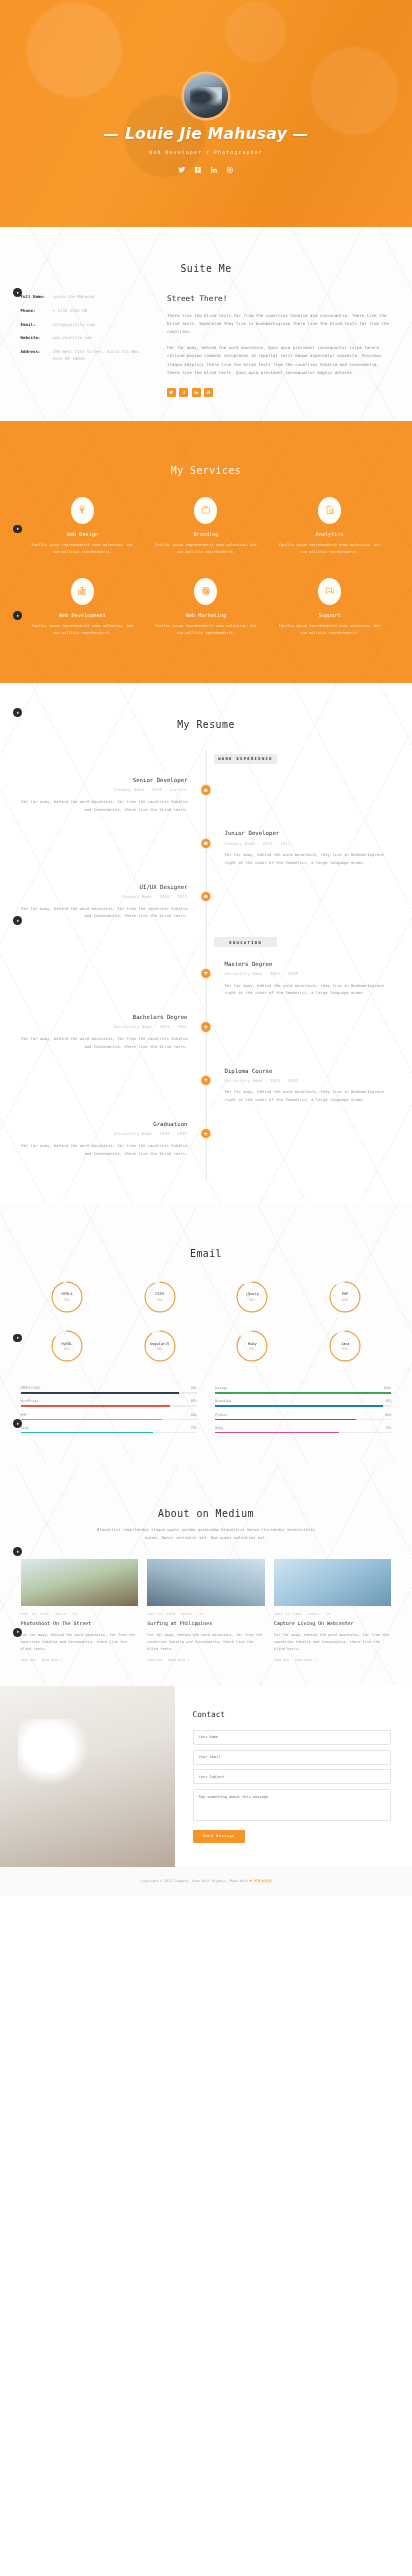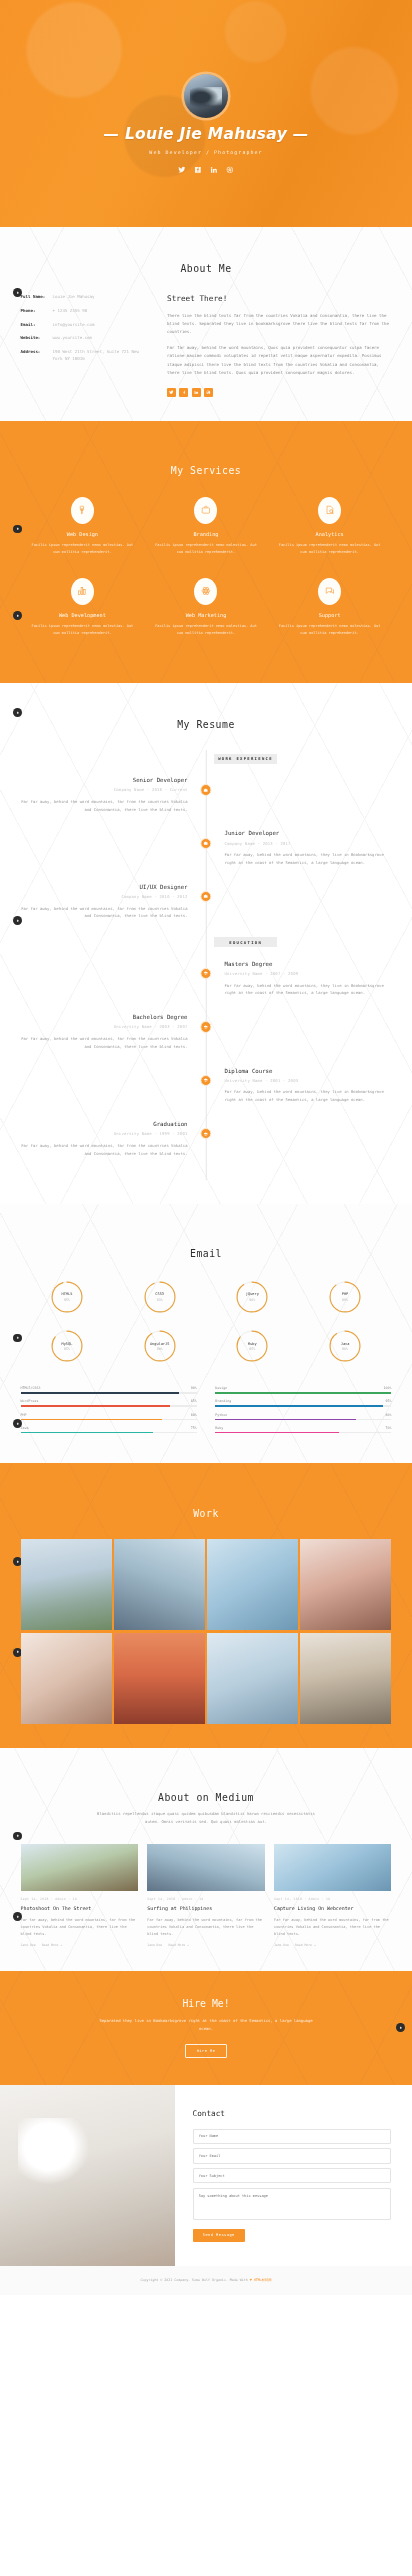--- a/index.html
+++ b/index.html
@@ -254,21 +254,21 @@
     </div>
   </header>
 
   <section class="section light">
     <div class="wm"></div>
     <div class="pip" style="top:34px">
         <svg viewBox="0 0 24 24">
           <path d="M12 4l7 8h-4v8H9v-8H5z"></path>
         </svg>
       </div>
-    <h2 class="sec-title">About Me</h2>
+    <h2 class="sec-title">Suite Me</h2>
     <div class="about-grid">
       <div class="about-info">
         <div class="info-row">
             <span class="info-k">Full Name:</span>
             <span class="info-v">Louie Jie Mahusay</span>
           </div>
         <div class="info-row">
             <span class="info-k">Phone:</span>
             <span class="info-v">+ 1235 2355 98</span>
           </div>
@@ -694,44 +694,20 @@
       <span>70%</span>
     </div>
     <div class="bar-track">
       <div class="bar-fill" style="width:70%;background:#e84393"></div>
     </div>
   </div>
         </div>
     </div>
   </section>
 
-  <section class="section orange">
-    <div class="wm"></div>
-    <div class="pip" style="top:67px">
-        <svg viewBox="0 0 24 24">
-          <path d="M12 4l7 8h-4v8H9v-8H5z"></path>
-        </svg>
-      </div>
-    <div class="pip" style="top:149px">
-        <svg viewBox="0 0 24 24">
-          <path d="M12 4l7 8h-4v8H9v-8H5z"></path>
-        </svg>
-      </div>
-    <h2 class="sec-title on-orange">Work</h2>
-    <div class="work-grid">
-      <a class="work-cell w1"></a>
-      <a class="work-cell w2"></a>
-      <a class="work-cell w3"></a>
-      <a class="work-cell w4"></a>
-      <a class="work-cell w5"></a>
-      <a class="work-cell w6"></a>
-      <a class="work-cell w7"></a>
-      <a class="work-cell w8"></a>
-    </div>
-  </section>
 
   <section class="section light">
     <div class="wm"></div>
     <div class="pip" style="top:57px">
         <svg viewBox="0 0 24 24">
           <path d="M12 4l7 8h-4v8H9v-8H5z"></path>
         </svg>
       </div>
     <div class="pip" style="top:129px">
         <svg viewBox="0 0 24 24">
@@ -767,31 +743,20 @@
         <div class="blog-h">Capture Living On Webcenter</div>
         <div class="blog-p">Far far away, behind the word mountains, far from the countries Vokalia and Consonantia, there live the blind texts.</div>
         <div class="blog-foot">
           <span>Jane Doe</span>
           <span>Read More →</span>
         </div>
       </article>
     </div>
   </section>
 
-  <section class="hire">
-    <div class="wm"></div>
-    <div class="pip" style="top:52px">
-        <svg viewBox="0 0 24 24">
-          <path d="M12 4l7 8h-4v8H9v-8H5z"></path>
-        </svg>
-      </div>
-    <h2>Hire Me!</h2>
-    <p>Separated they live in Bookmarksgrove right at the coast of the Semantics, a large language ocean.</p>
-    <a class="btn-ghost">Hire Me</a>
-  </section>
 
   <section class="contact">
     <div class="contact-img"></div>
     <div class="contact-form">
       <div class="contact-h">Contact</div>
       <input class="fld" placeholder="Your Name" style="">
       <input class="fld" placeholder="Your Email" style="">
       <input class="fld" placeholder="Your Subject" style="">
       <textarea class="fld" placeholder="Say something about this message" style=""></textarea>
       <button class="btn-send">Send Message</button>

